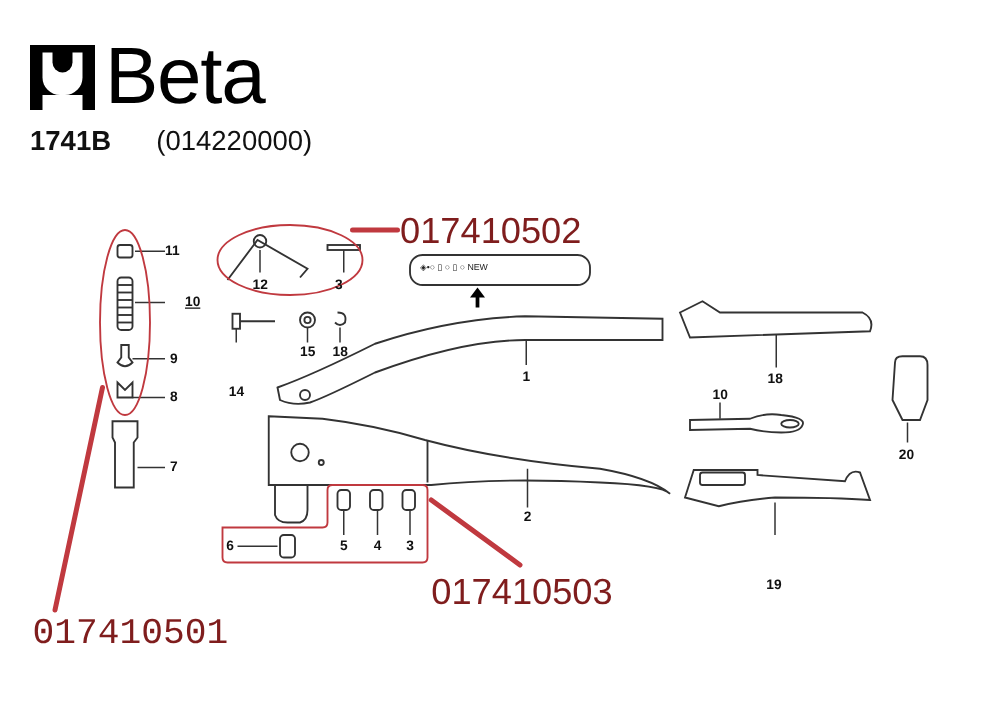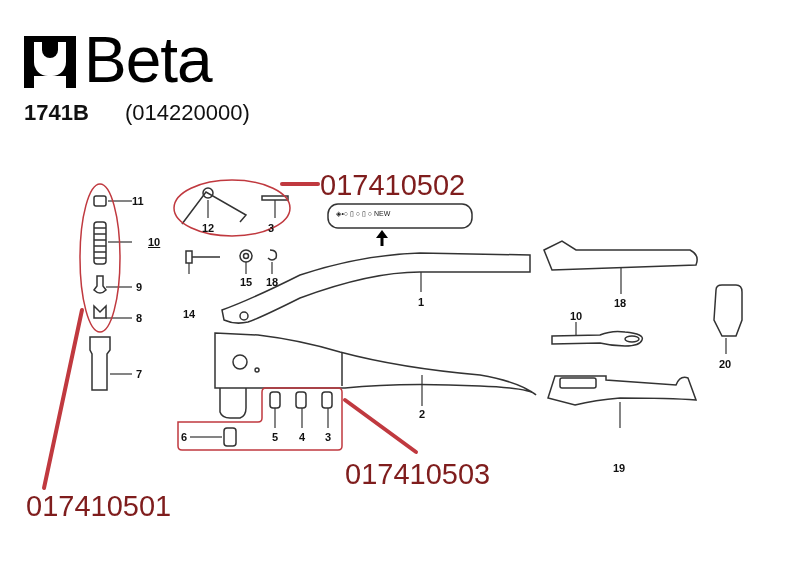--- a/index.html
+++ b/index.html
@@ -140,13 +140,13 @@
 <div class="abs num" style="left:719px;top:358px;">20</div>
 <div class="abs num" style="left:419px;top:408px;">2</div>
 <div class="abs num" style="left:613px;top:430px;margin-top:32px;">19</div>
 <div class="abs num" style="left:272px;top:431px;">5</div>
 <div class="abs num" style="left:299px;top:431px;">4</div>
 <div class="abs num" style="left:325px;top:431px;">3</div>
 <div class="abs num" style="left:181px;top:431px;">6</div>
 
 <div class="abs red-label" style="left:320px;top:169px;">017410502</div>
 <div class="abs red-label" style="left:345px;top:458px;">017410503</div>
-<div class="abs red-label" style="left:26px;top:490px;">017410501</div>
+<div class="abs red-label" style="left:26px;top:490px;font-family:Liberation Mono, monospace;">017410501</div>
 
 </body></html>

